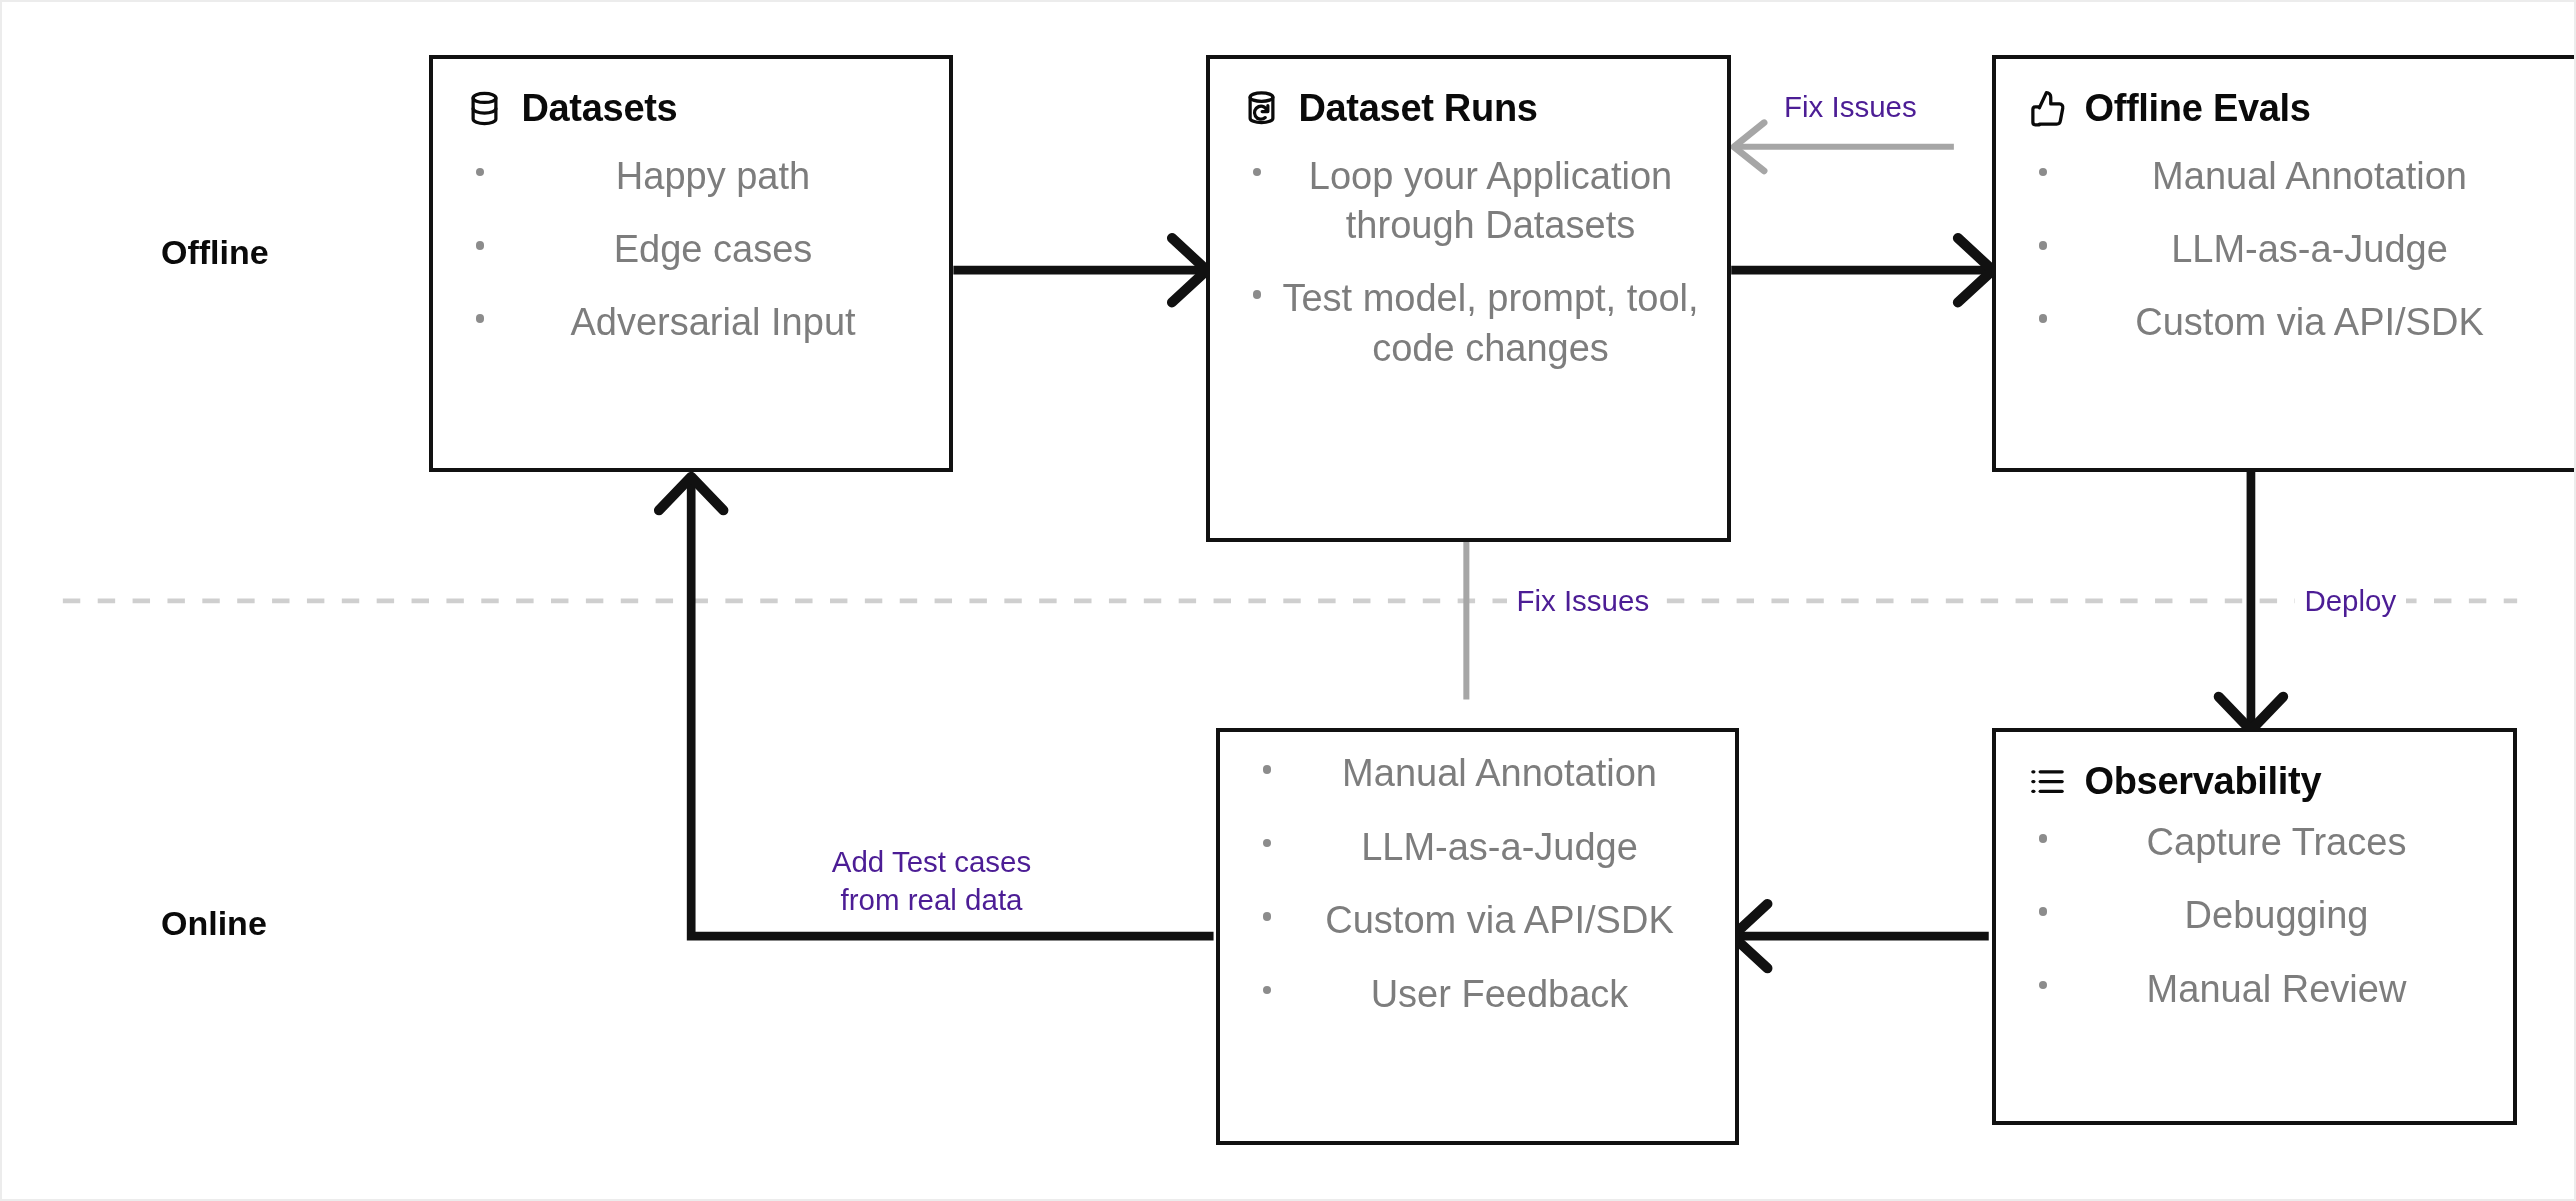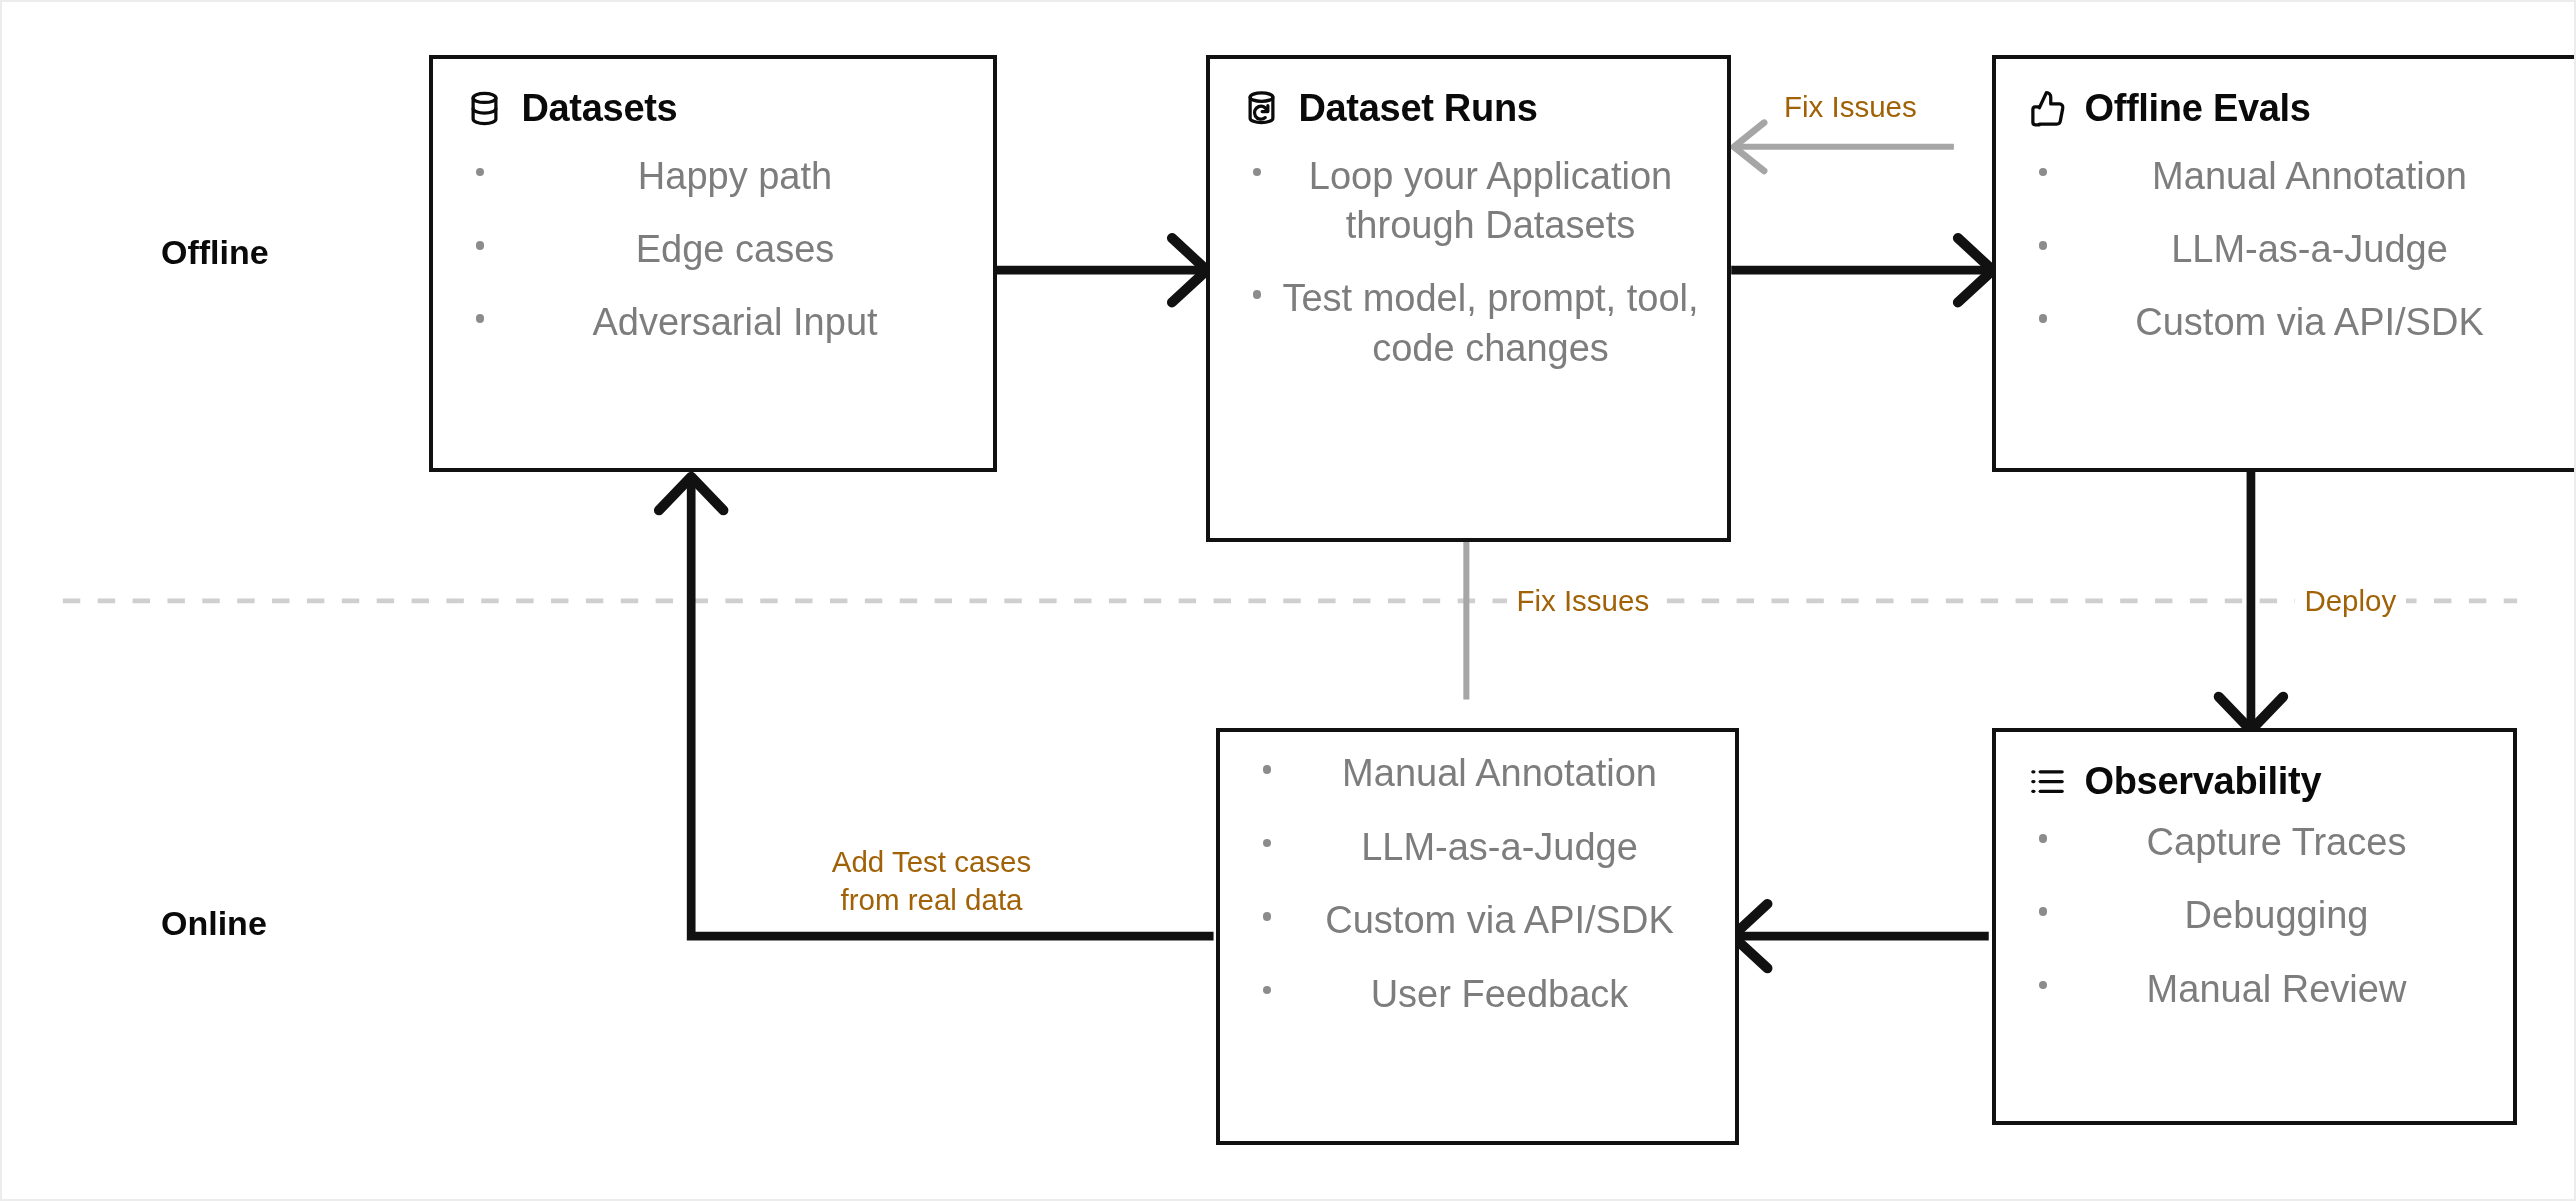--- a/index.html
+++ b/index.html
@@ -87,21 +87,21 @@
     font-size: 34px;
     font-weight: bold;
     color: #0a0a0a;
     white-space: nowrap;
     z-index: 6;
   }
   
   .edge-label {
     position: absolute;
     font-size: 29.5px;
-    color: #a16207;
+    color: #4c1d95;
     white-space: nowrap;
     background: #ffffff;
     z-index: 7;
     line-height: 1.28;
   }
   .edge-label.center { text-align: center; }
 </style>
 </head>
 <body>
 
@@ -154,21 +154,21 @@
 
   <div class="edge-label" style="left:1505px; top:580px; padding:0 9.4px;">Fix Issues</div>
 
   <div class="edge-label" style="left:2293px; top:580px; padding:0 9.4px;">Deploy</div>
 
   <div class="edge-label center" style="left:812px; top:841px; width:235px;">
     <div>Add Test cases</div>
     <div>from real data</div>
   </div>
 
-  <div class="node" style="left:427px; top:53px; width:568px; height:417px;">
+  <div class="node" style="left:427px; top:53px; width:524px; height:417px;">
     <div class="node-head">
       <svg class="node-icon" viewBox="0 0 24 24" fill="none" stroke="#0a0a0a" stroke-width="2" stroke-linecap="round" stroke-linejoin="round">
         <ellipse cx="12" cy="5.5" rx="7" ry="2.8"></ellipse>
         <path d="M5 5.5 V18.5 C5 20 8.1 21.3 12 21.3 C15.9 21.3 19 20 19 18.5 V5.5"></path>
         <path d="M5 12 C5 13.5 8.1 14.8 12 14.8 C15.9 14.8 19 13.5 19 12"></path>
       </svg>
       <div class="node-title">Datasets</div>
     </div>
     <ul class="bullets">
       <li>Happy path</li>

